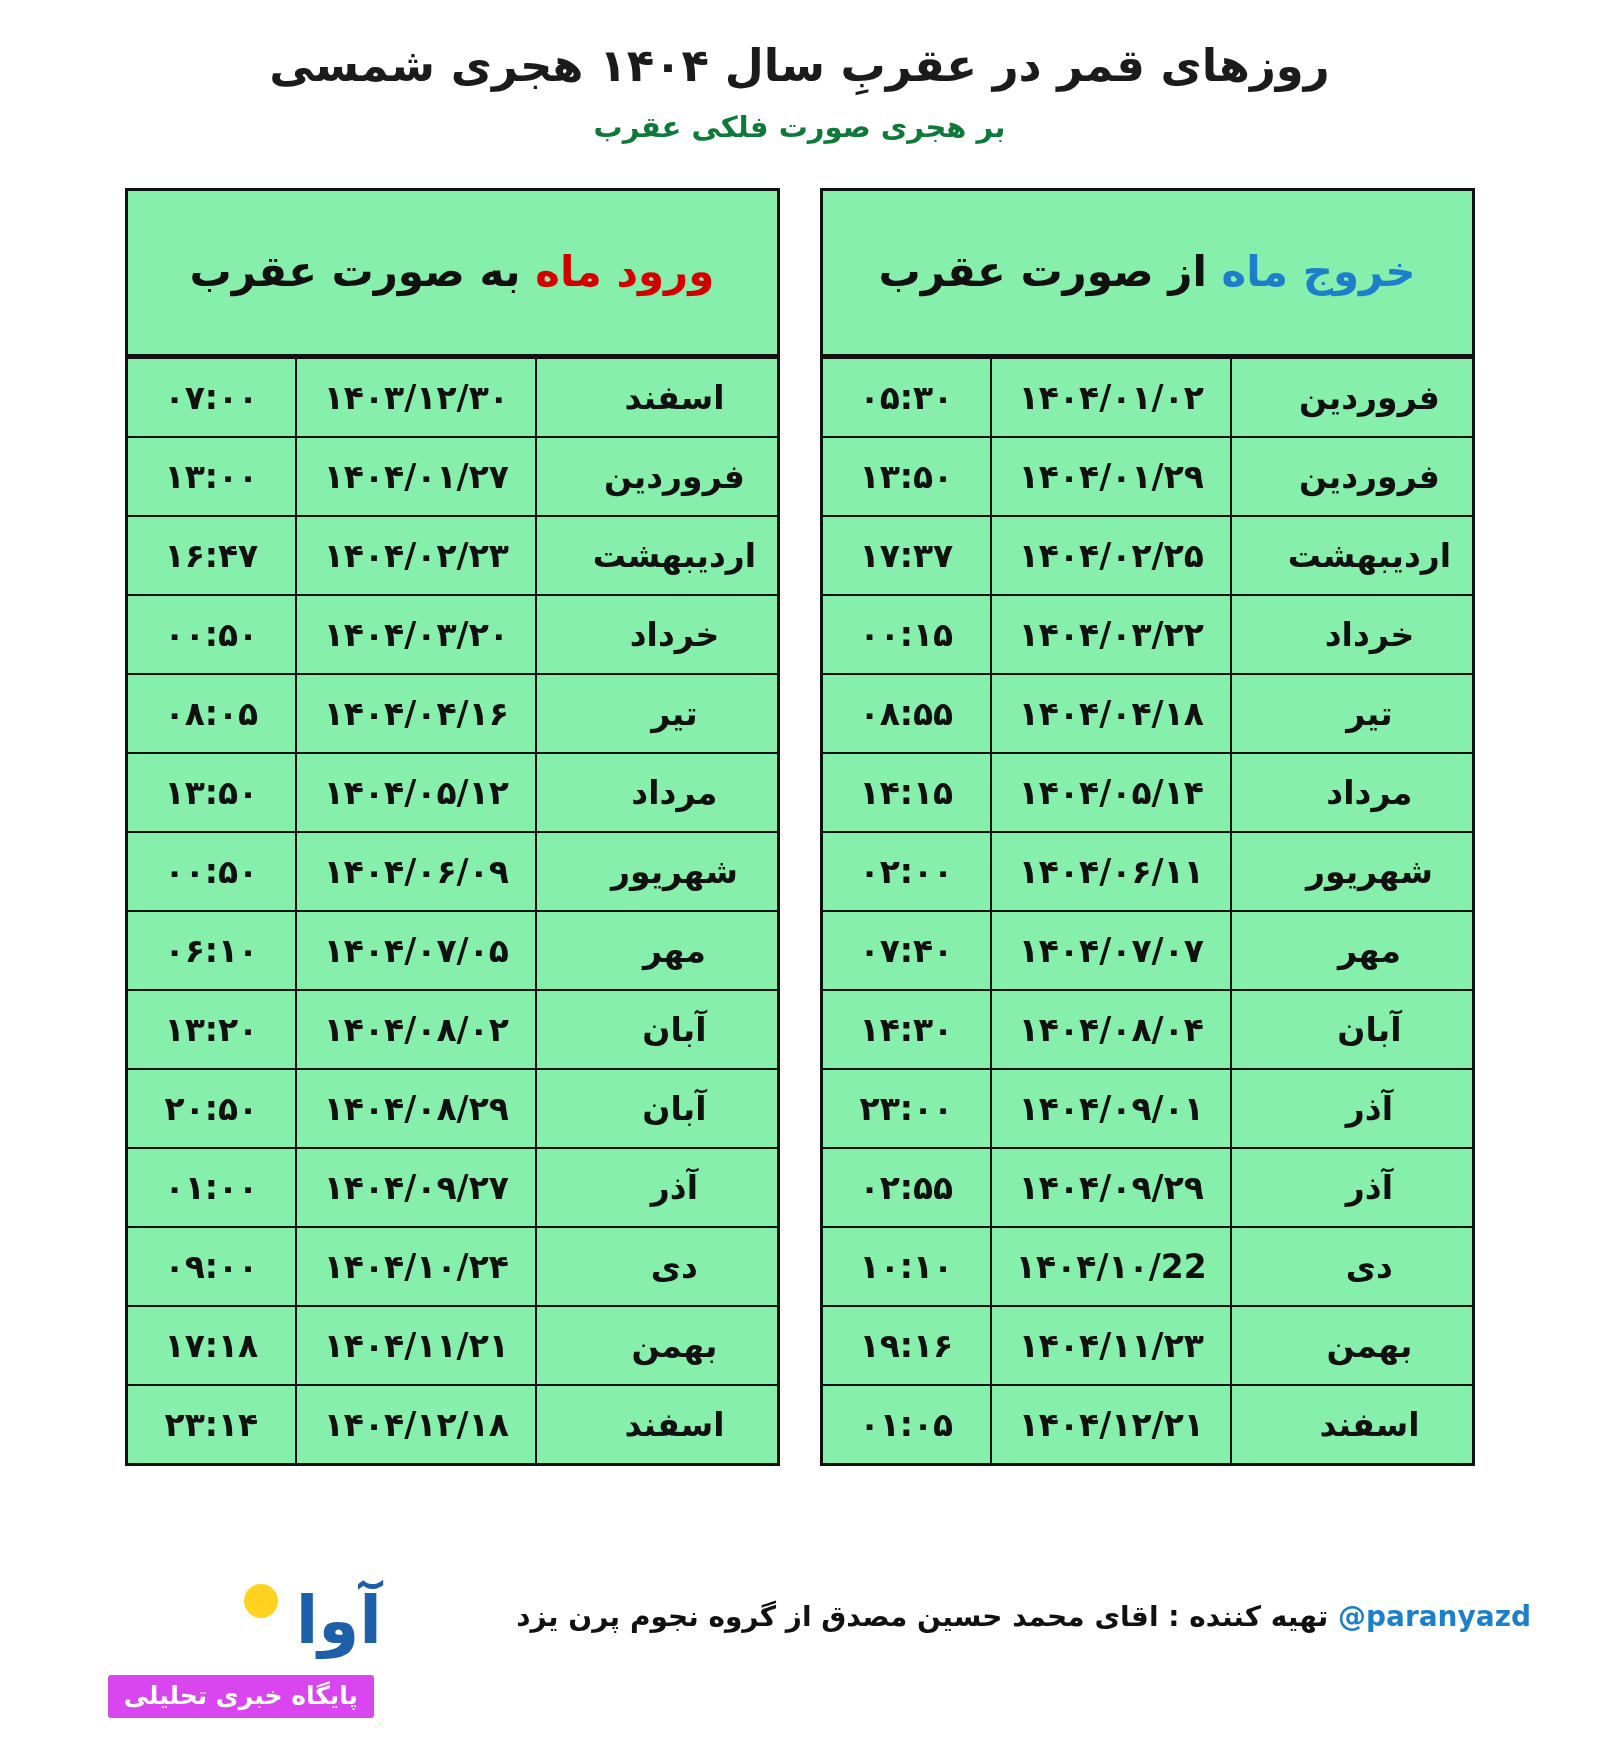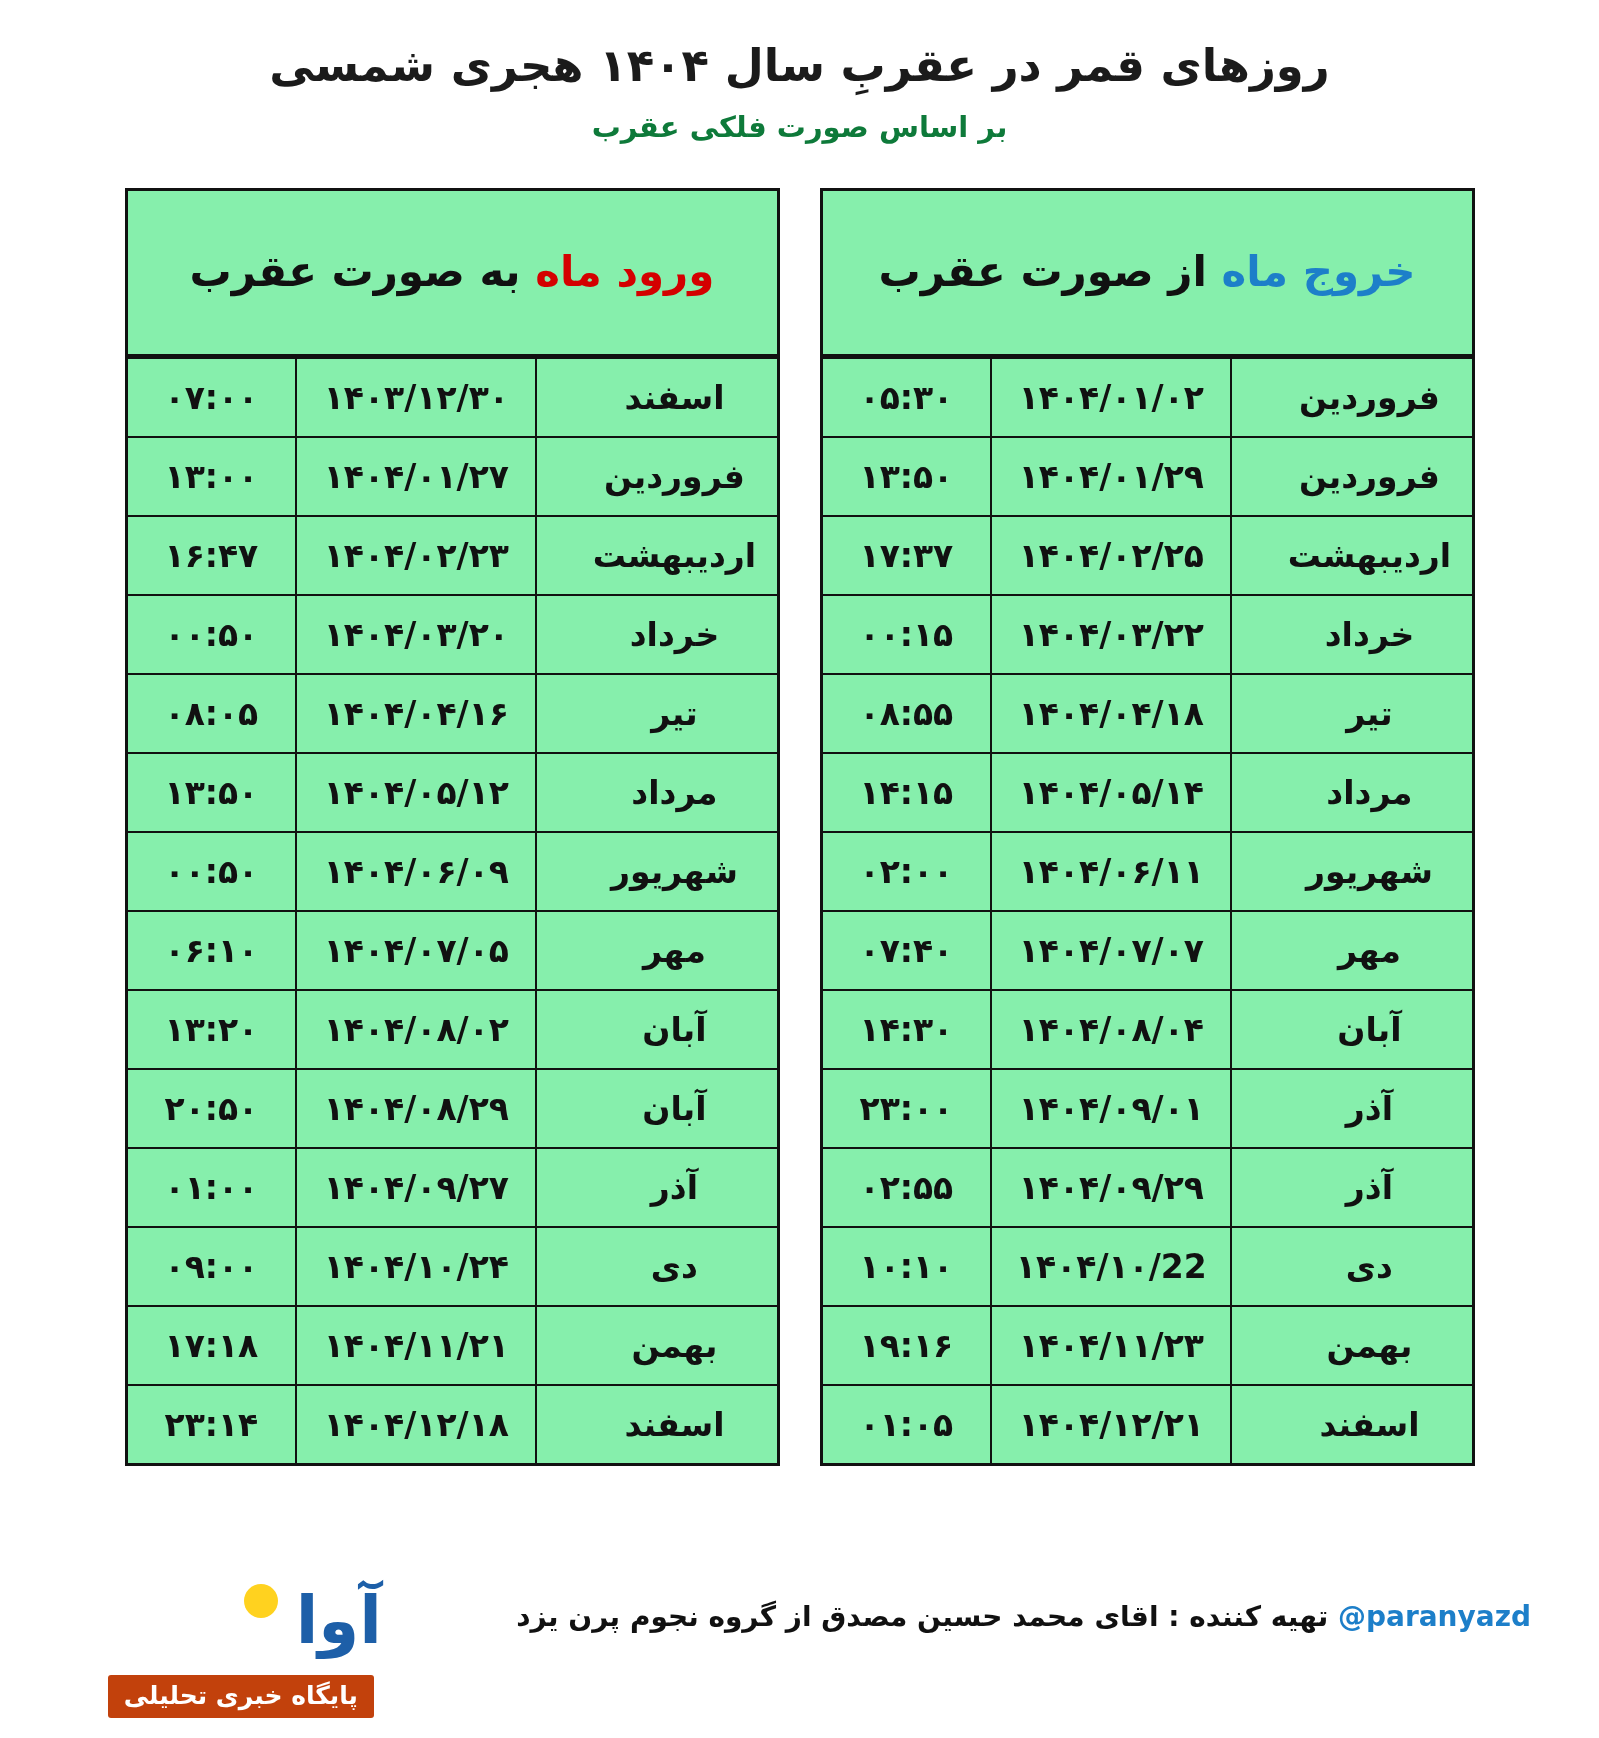--- a/index.html
+++ b/index.html
@@ -153,38 +153,38 @@
     top: 2px;
     width: 34px;
     height: 34px;
     border-radius: 50%;
     background: #ffd21f;
   }
   .logo-bar {
     position: absolute;
     right: 8px;
     bottom: 4px;
-    background: #c2410c;
+    background: #d946ef;
     color: #ffffff;
     font-size: 25px;
     font-weight: bold;
     padding: 6px 16px 8px 16px;
     border-radius: 3px;
     direction: rtl;
     white-space: nowrap;
   }
 </style>
 </head>
 <body>
 
 <div class="page">
 
   <div class="header">
     <div class="title">روزهای قمر در عقربِ سال ۱۴۰۴ هجری شمسی</div>
-    <div class="subtitle">بر اساس صورت فلکی عقرب</div>
+    <div class="subtitle">بر هجری صورت فلکی عقرب</div>
   </div>
 
   <div class="tables-wrap">
 
     <div class="table-block">
       <div class="table-head">
         <div class="head-text">
           <span class="hl-red">ورود ماه</span>
           <span class="hl-black">به صورت عقرب</span>
         </div>

